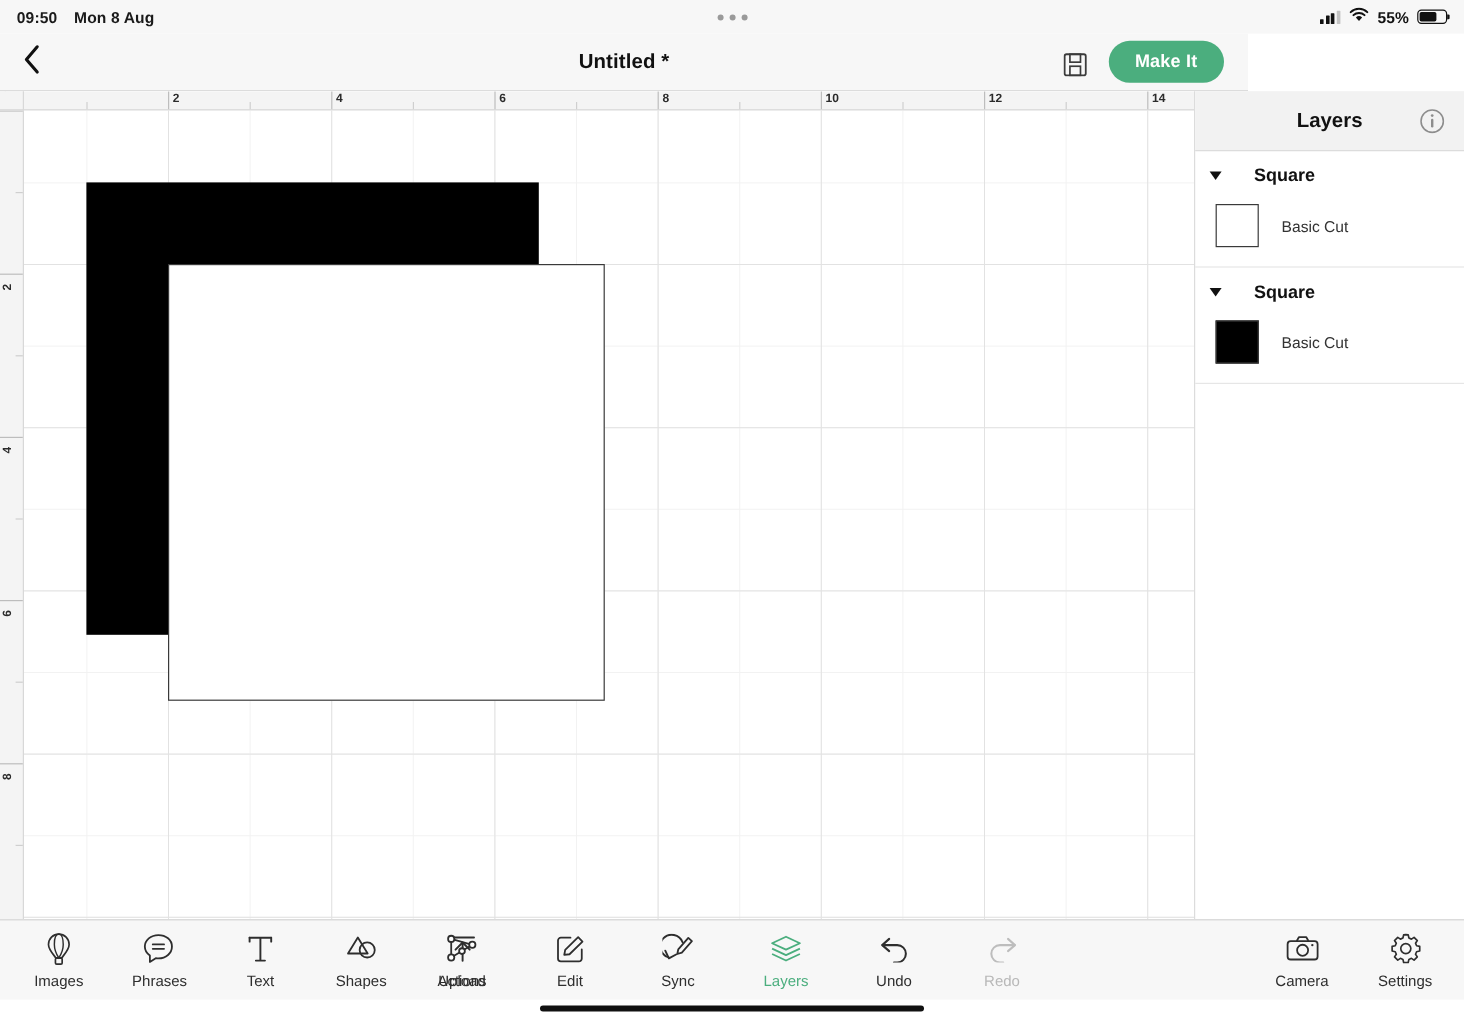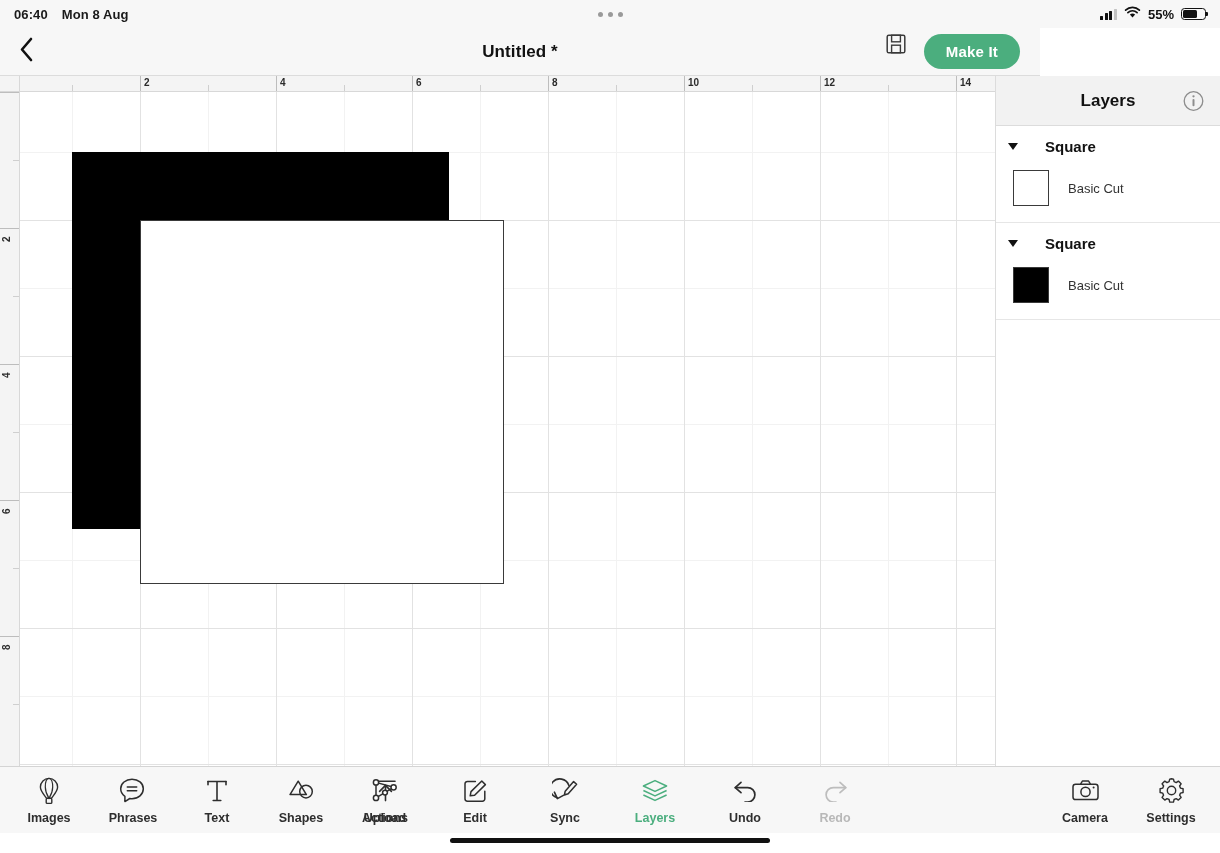--- a/index.html
+++ b/index.html
@@ -60,21 +60,21 @@
   }
   .back-btn {
     width:52px; height:48px; display:flex; align-items:center; justify-content:center;
     cursor:pointer;
   }
   .doc-title {
     position:absolute; left:0; right:0; text-align:center;
     font-size:17px; font-weight:600; color:#111; letter-spacing:.1px;
   }
   .header-right {
-    margin-left:auto; display:flex; align-items:flex-start; gap:18px;
+    margin-left:auto; display:flex; align-items:flex-end; gap:18px;
     padding-right:20px; z-index:2;
   }
   .save-btn { cursor:pointer; display:flex; align-items:center; }
   .makeit {
     background:#4BAE7E; color:#fff;
     font-size:15px; font-weight:700;
     padding:9px 22px; border-radius:20px;
     border:none; cursor:pointer; letter-spacing:.2px;
     font-family:"Liberation Sans", sans-serif;
   }
@@ -176,21 +176,21 @@
   }
   .swatch { width:36px; height:36px; border:1px solid #3a3a3a; }
   .layer-label { font-size:13px; color:#333; }
 
   
   .toolbar {
     position:absolute; top:766px; left:0; width:1220px; height:67px;
     background:#f7f7f7; border-top:1px solid #d4d4d4;
     display:flex; align-items:center;
   }
-  .tb-group { display:flex; align-items:center;font-weight:bold; }
+  .tb-group { display:flex; align-items:center; }
   .tb-left { padding-left:18px; gap:22px; }
   .tb-center { position:absolute; left:0; right:0; justify-content:center; gap:28px; pointer-events:none; }
   .tb-center .tb-item { pointer-events:auto; }
   .tb-right { margin-left:auto; padding-right:18px; gap:24px; }
   .tb-item {
     width:62px; display:flex; flex-direction:column; align-items:center; gap:5px;
     cursor:pointer;
   }
   .tb-ico { height:30px; display:flex; align-items:center; justify-content:center; }
   .tb-label { font-size:12.5px; color:#2e2e2e; }
@@ -203,21 +203,21 @@
     width:320px; height:5px; background:#111; border-radius:3px;
   }
 </style>
 </head>
 <body>
 
 <div id="app">
 
   <div class="statusbar">
     <div class="sb-left">
-      <span class="sb-time">06:40</span>
+      <span class="sb-time">09:50</span>
       <span class="sb-date">Mon 8 Aug</span>
     </div>
     <div class="sb-center">
       <span class="dots">
           <i></i>
           <i></i>
           <i></i>
         </span>
     </div>
     <div class="sb-right">

